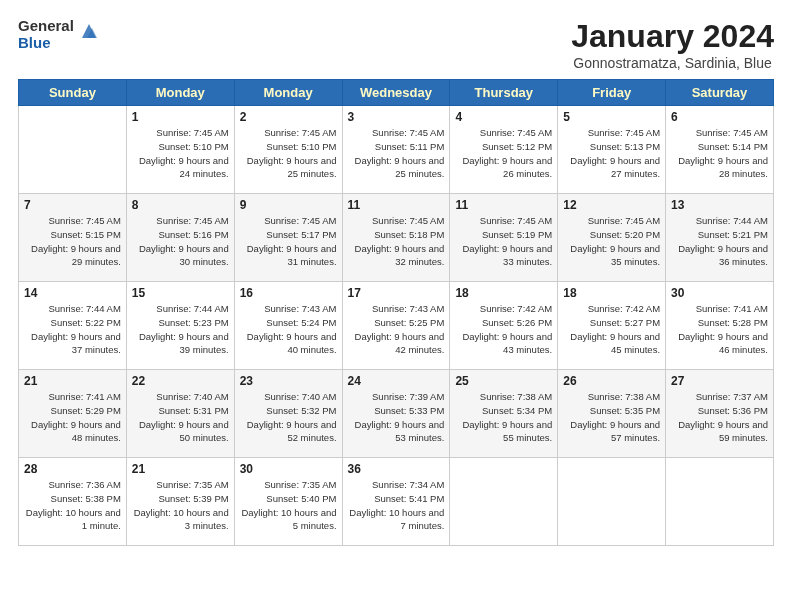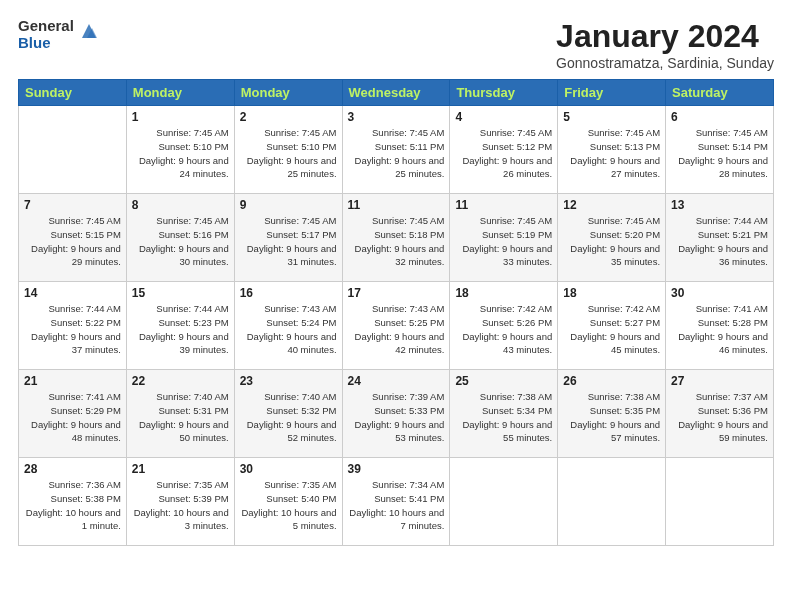--- a/index.html
+++ b/index.html
@@ -38,40 +38,40 @@
     .logo-blue {
       font-size: 15px;
       font-weight: bold;
       color: #1a5fa8;
     }
     .logo-icon {
       margin-left: 4px;
       margin-top: -4px;
     }
     .title-block {
-      text-align: left;
+      text-align: center;
     }
     .calendar-title {
       font-size: 32px;
       font-weight: bold;
       color: #222;
     }
     .calendar-subtitle {
       font-size: 14px;
       color: #444;
     }
     table {
       width: 100%;
       border-collapse: collapse;
       table-layout: fixed;
     }
     .day-header {
       background-color: #2a6db5;
-      color: #bef264;
-      text-align: left;
+      color: #fef9c3;
+      text-align: center;
       padding: 5px 6px;
       font-size: 13px;
       font-weight: bold;
       border: 1px solid #1a5fa8;
     }
     .day-cell {
       vertical-align: top;
       border: 1px solid #ccc;
       padding: 4px 5px;
       font-size: 9.5px;
@@ -106,21 +106,21 @@
       </div>
       <div class="logo-icon">
         <svg width="22" height="22" viewBox="0 0 22 22">
           <polygon points="4,18 11,4 18,18" fill="#2a6db5" opacity="0.85"></polygon>
           <polygon points="9,18 14,8 19,18" fill="#2a6db5" opacity="0.6"></polygon>
         </svg>
       </div>
     </div>
     <div class="title-block">
       <div class="calendar-title">January 2024</div>
-      <div class="calendar-subtitle">Gonnostramatza, Sardinia, Sunday</div>
+      <div class="calendar-subtitle">Gonnostramatza, Sardinia, Blue</div>
     </div>
   </div>
 
   <table>
     <thead>
       <tr>
         <th class="day-header">Sunday</th>
         <th class="day-header">Monday</th>
         <th class="day-header">Monday</th>
         <th class="day-header">Wednesday</th>
@@ -314,21 +314,21 @@
           Sunrise: 7:35 AM<br>Sunset: 5:39 PM<br>Daylight: 10 hours and 3 minutes.
         </div>
       </td>
           <td class="day-cell">
         <div class="day-number">30</div>
         <div class="day-info">
           Sunrise: 7:35 AM<br>Sunset: 5:40 PM<br>Daylight: 10 hours and 5 minutes.
         </div>
       </td>
           <td class="day-cell">
-        <div class="day-number">39</div>
+        <div class="day-number">36</div>
         <div class="day-info">
           Sunrise: 7:34 AM<br>Sunset: 5:41 PM<br>Daylight: 10 hours and 7 minutes.
         </div>
       </td>
           <td class="day-cell"></td>
           <td class="day-cell"></td>
           <td class="day-cell"></td>
         </tr>
       </tbody>
   </table>

